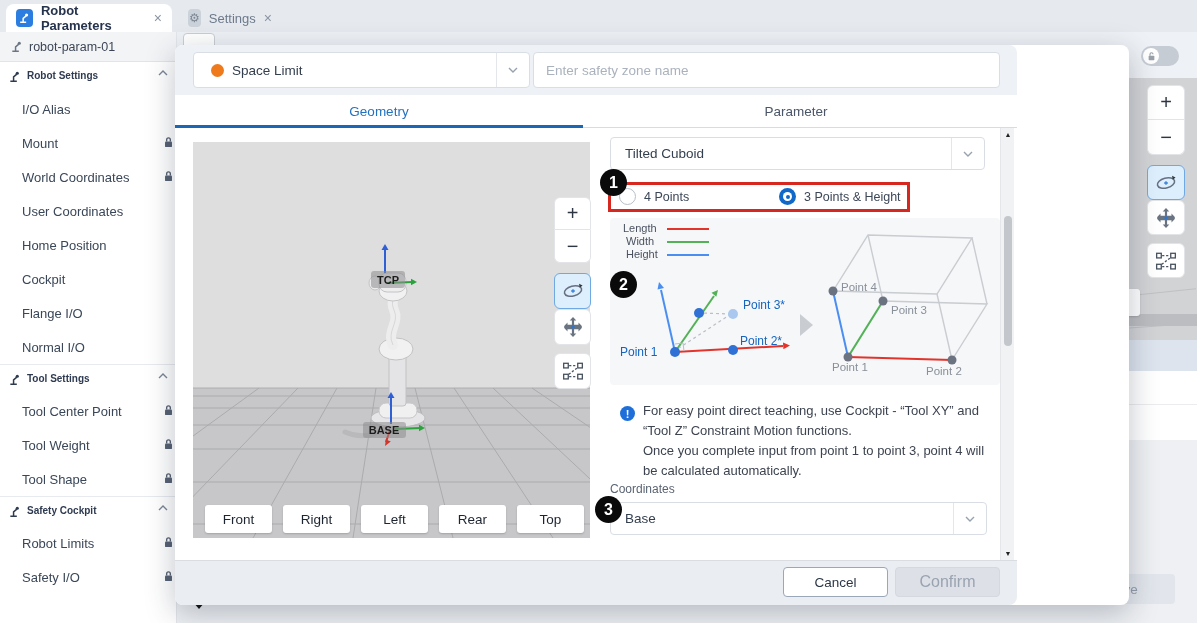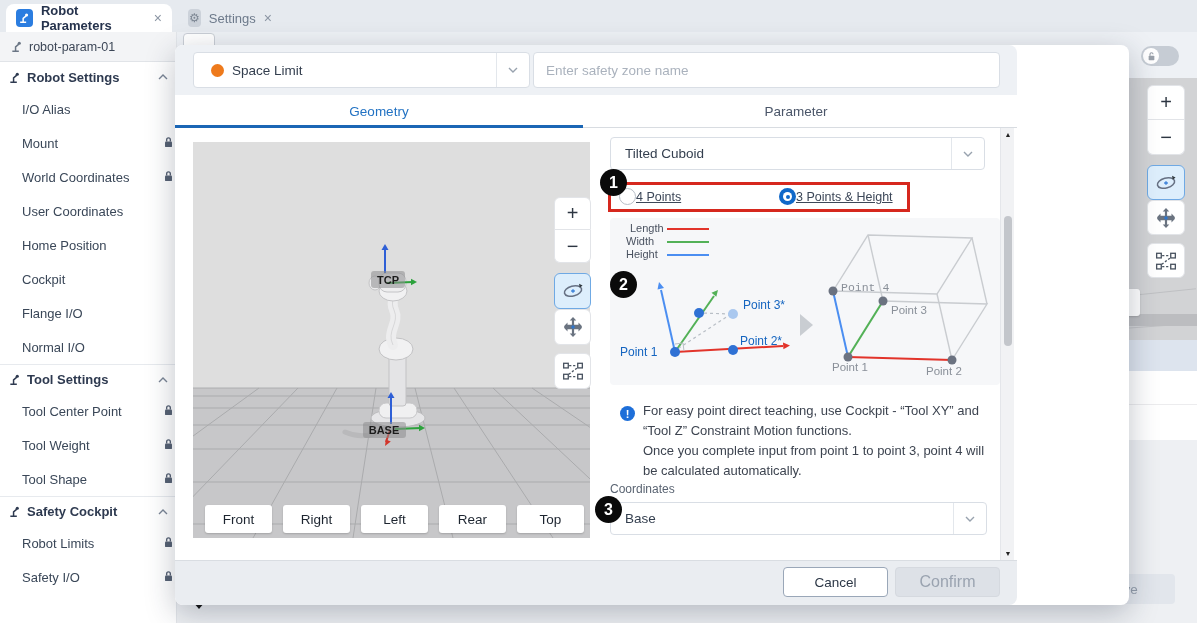--- a/index.html
+++ b/index.html
@@ -12,21 +12,21 @@
   .wtab .tlabel { font-size:13px; color:#26334d; font-weight:bold; }
   .wtab.inactive .tlabel { color:#6d7a8b; font-weight:normal; }
   .tclose { color:#8b95a3; font-size:14px; line-height:1; cursor:pointer; }
   .tabicon { width:18px; height:18px; border-radius:4px; display:flex; align-items:center; justify-content:center; }
   .tabicon.blue { background:#2b7de0; }
   .tabicon.gray { background:#ccd2da; color:#7d8794; font-size:12px; }
 
   
   #sidebar { position:absolute; left:0; top:32px; width:177px; height:591px; background:#ffffff; border-right:1px solid #e3e6ea; }
   #profile-row { height:30px; background:#f3f4f6; border-bottom:1px solid #e1e4e8; display:flex; align-items:center; gap:6px; padding:0 10px; font-size:12.5px; color:#3c4656; }
-  .sec-header { display:flex; align-items:center; gap:6px; padding:8px 8px; height:30px; font-size:13px; font-weight:bold; color:#2e3a50; }
+  .sec-header { display:flex; gap:6px; padding:8px 8px; height:30px; font-size:10px; font-weight:bold; color:#2e3a50; }
   .sec-header.bordered { border-top:1px solid #e7eaee; }
   .sec-header:first-of-type { margin-top:6px; }
   .chev-up { margin-left:auto; }
   .side-item { position:relative; height:34px; display:flex; align-items:center; padding-left:22px; font-size:13px; color:#3a4758; cursor:pointer; }
   .side-item .lockbox { position:absolute; right:2px; top:10px; }
 
   
   #bgpage { position:absolute; left:177px; top:32px; width:1020px; height:591px; background:#eef0f3; }
   #bg-strip { position:absolute; left:0; top:0; width:1020px; height:46px; background:#eef1f5; }
   #bg-note { position:absolute; right:70px; top:16px; font-size:13px; color:#4a5260; }
@@ -67,21 +67,21 @@
   #mtab-underline { position:absolute; left:0; top:30px; width:408px; height:3px; background:#1b66b5; }
 
   
   #viewer { position:absolute; left:18px; top:97px; width:397px; height:396px; background:linear-gradient(#e0e0e0, #d6d6d8); overflow:hidden; }
   .viewbtn { position:absolute; top:363px; width:67px; height:28px; background:#ffffff; border-radius:3px; display:flex; align-items:center; justify-content:center; font-size:13.5px; color:#1d2530; box-shadow:0 1px 2px rgba(0,0,0,.18); cursor:pointer; }
   #mviewer-ctrls { left:379px; top:152px; }
 
   
   #shape-select { left:435px; top:92px; width:375px; height:33px; padding-left:14px; }
   #pointmode-box { position:absolute; left:433px; top:137px; width:302px; height:30px; border:3px solid #d6281e; background:#fff; }
-  .radio-row { position:absolute; top:3px; display:flex; align-items:center; font-size:12.5px; color:#3c4758;text-decoration:underline; }
+  .radio-row { position:absolute; top:3px; display:flex; align-items:center; gap:8px; font-size:12.5px; color:#3c4758; }
   .radio-off { width:17px; height:17px; border-radius:50%; border:1.5px solid #b9bfc8; background:#fff; }
   .radio-on { width:17px; height:17px; border-radius:50%; background:#1068c9; position:relative; }
   .radio-on::after { content:""; position:absolute; left:4px; top:4px; width:9px; height:9px; border-radius:50%; background:#fff; }
   .radio-on::before { content:""; position:absolute; left:6.5px; top:6.5px; width:4px; height:4px; border-radius:50%; background:#1068c9; z-index:1; }
 
   #diagram-panel { position:absolute; left:435px; top:173px; width:390px; height:167px; background:#f6f7f9; border-radius:4px; }
   .leg-label { position:absolute; font-size:11px; color:#4a5260; }
   .leg-line { position:absolute; width:42px; height:2px; }
   .pt-label-blue { position:absolute; font-size:12px; color:#1565c0; }
   .pt-label-gray { position:absolute; font-size:11.5px; color:#8a9099; }
@@ -420,21 +420,21 @@
       <span class="radio-off"></span>
       <span>4 Points</span>
     </div>
     <div class="radio-row" style="left:168px;">
       <span class="radio-on"></span>
       <span>3 Points &amp; Height</span>
     </div>
   </div>
 
   <div id="diagram-panel">
-    <span class="leg-label" style="left:20px; top:4px;">Length</span>
+    <span class="leg-label" style="left:13px; top:4px;">Length</span>
     <span class="leg-line" style="left:57px; top:10px; background:#e2342b;"></span>
     <span class="leg-label" style="left:16px; top:17px;">Width</span>
     <span class="leg-line" style="left:57px; top:23px; background:#53b157;"></span>
     <span class="leg-label" style="left:16px; top:30px;">Height</span>
     <span class="leg-line" style="left:57px; top:36px; background:#4b8ef1;"></span>
 
     <svg width="390" height="167" viewBox="0 0 390 167" style="position:absolute;left:0;top:0;">
 
       <line x1="65" y1="134" x2="51" y2="72" stroke="#4b8ef1" stroke-width="2"></line>
       <path d="M49 64 l-1.5 7.5 6.5 -1.6 z" fill="#4b8ef1"></path>
@@ -467,21 +467,21 @@
       <circle cx="273" cy="83" r="4.5" fill="#6b7280"></circle>
       <circle cx="223" cy="73" r="4.5" fill="#6b7280"></circle>
     </svg>
 
     <span class="pt-label-blue" style="left:10px;  top:127px;">Point 1</span>
     <span class="pt-label-blue" style="left:130px; top:116px;">Point 2*</span>
     <span class="pt-label-blue" style="left:133px; top:80px;">Point 3*</span>
     <span class="pt-label-gray" style="left:222px; top:143px;">Point 1</span>
     <span class="pt-label-gray" style="left:316px; top:147px;">Point 2</span>
     <span class="pt-label-gray" style="left:281px; top:86px;">Point 3</span>
-    <span class="pt-label-gray" style="left:231px; top:63px;font-family:Liberation Mono, monospace;">Point 4</span>
+    <span class="pt-label-gray" style="left:231px; top:63px;">Point 4</span>
   </div>
 
   <div id="info-block">
     <span id="info-icon">!</span>
     <div id="info-text">
       <div>For easy point direct teaching, use Cockpit - “Tool XY” and “Tool Z” Constraint Motion functions.</div>
       <div>Once you complete input from point 1 to point 3, point 4 will be calculated automatically.</div>
     </div>
   </div>
 

